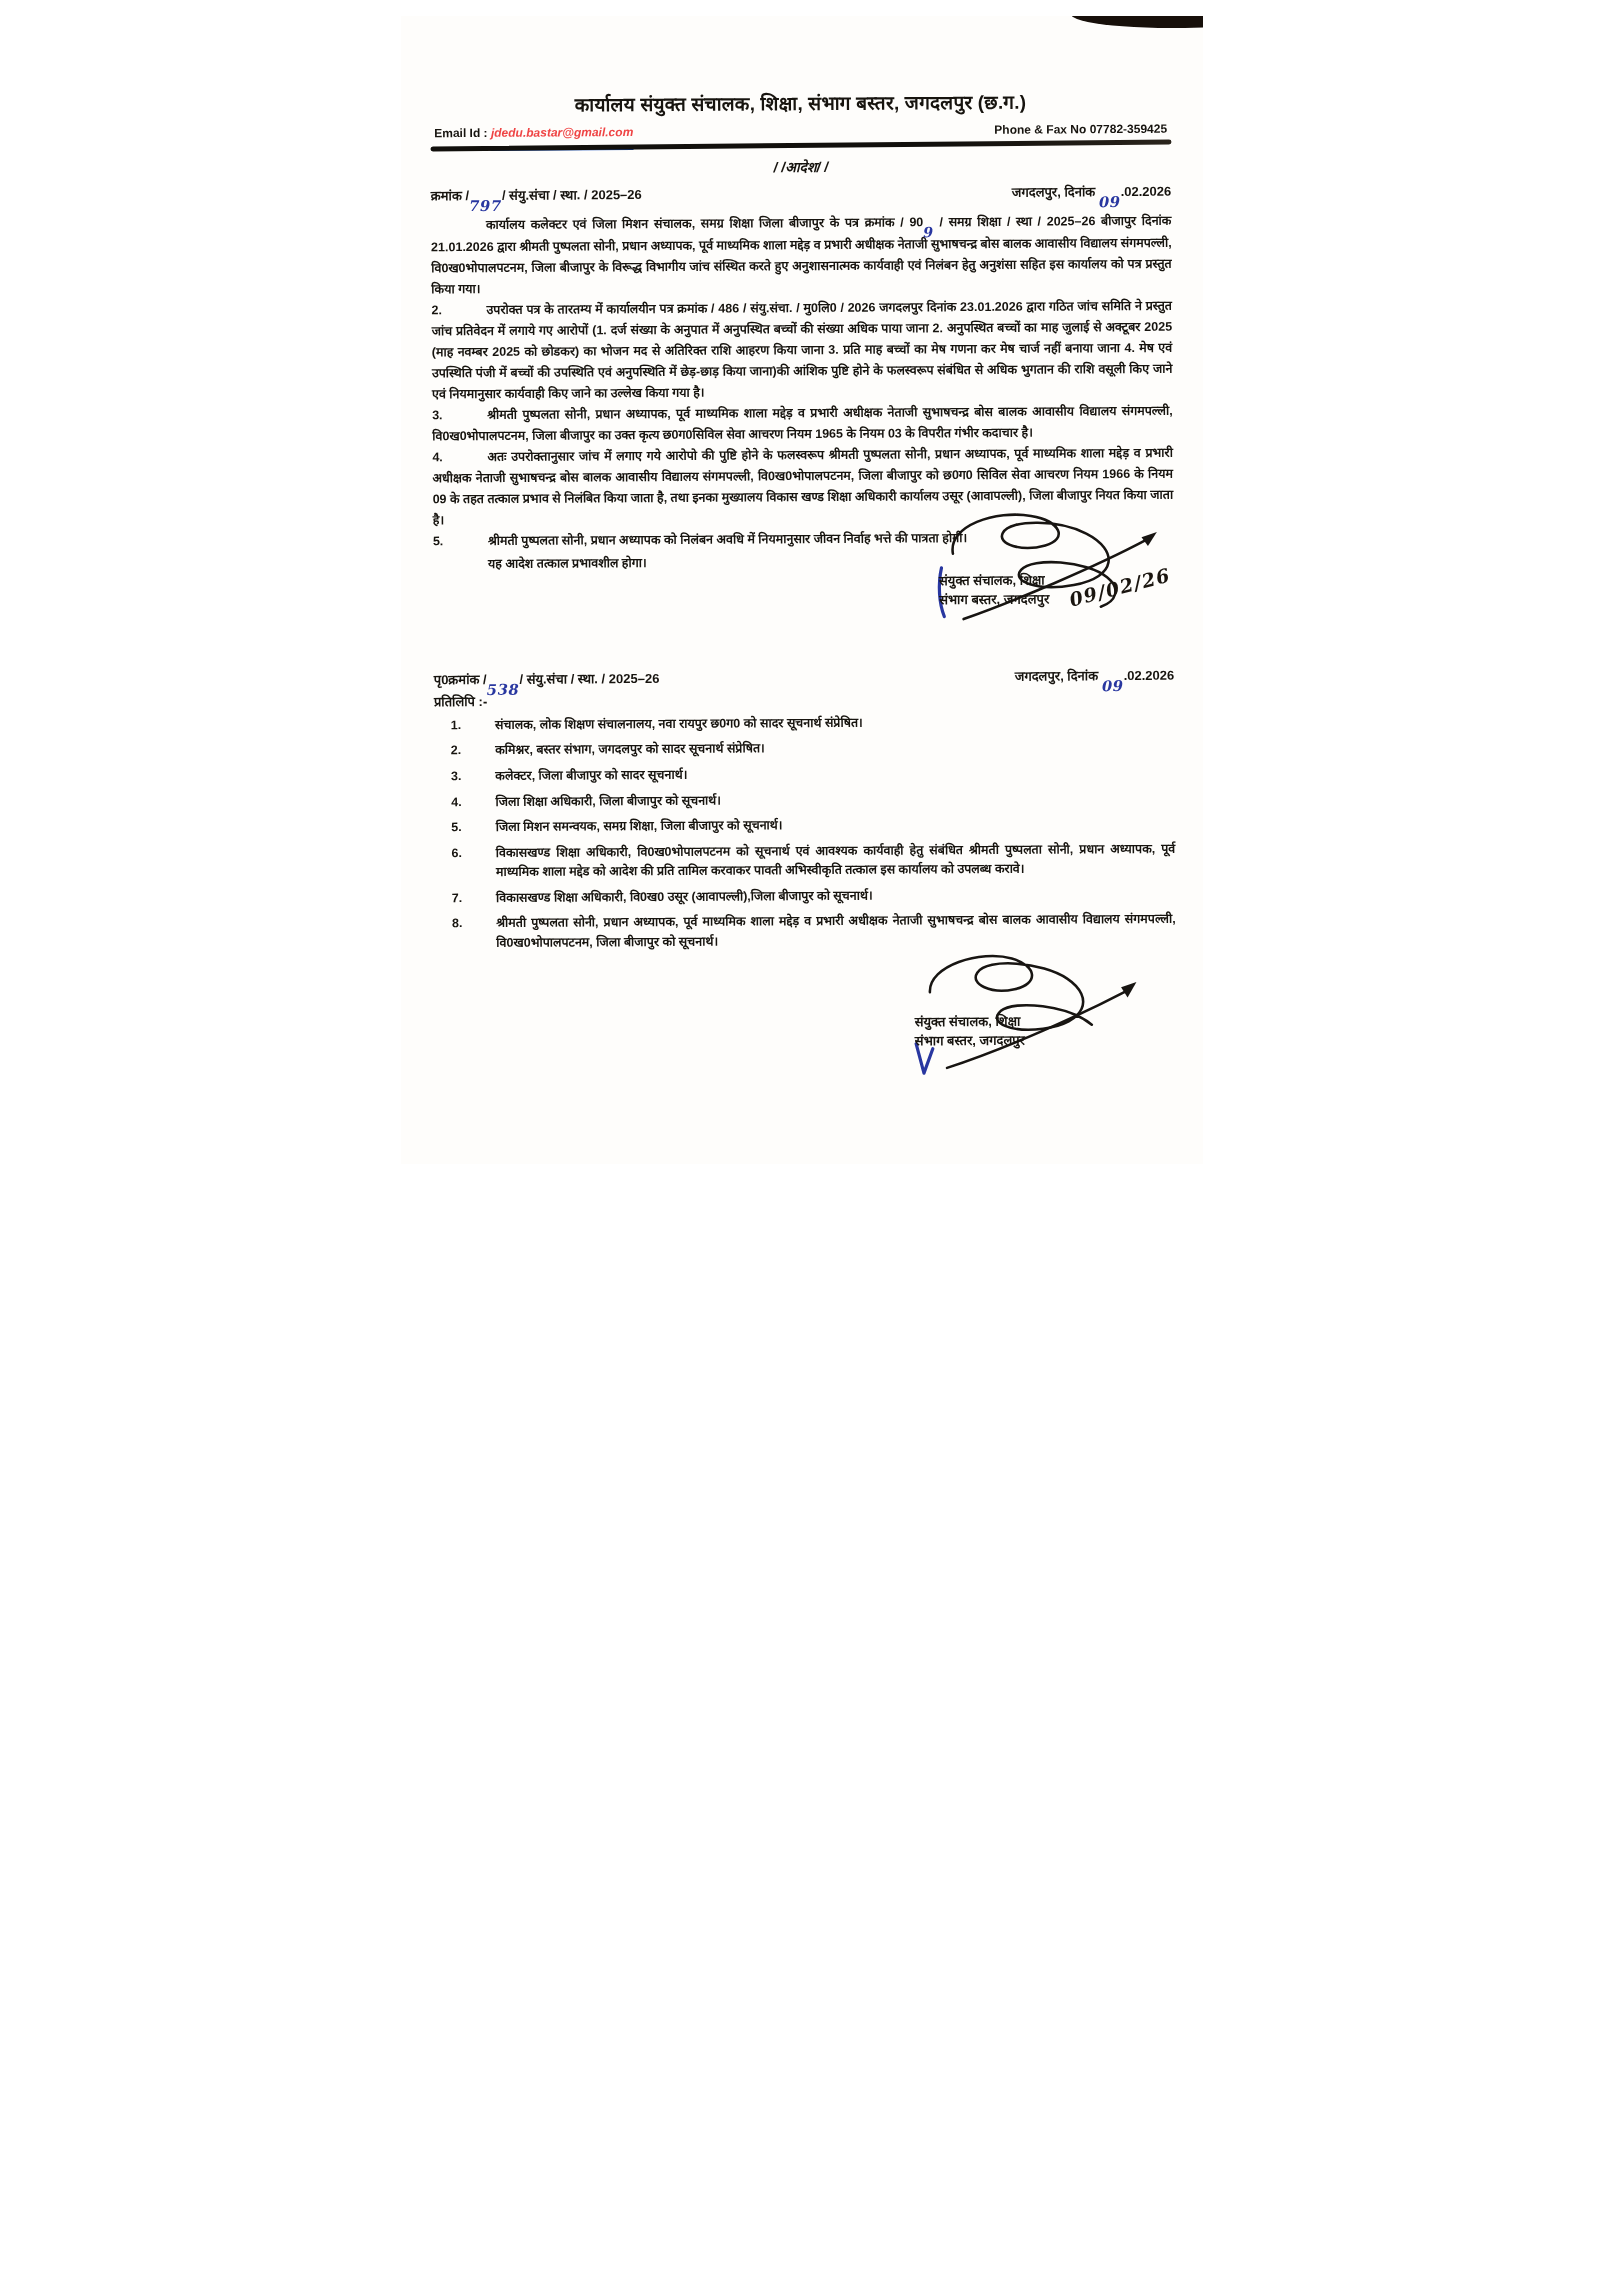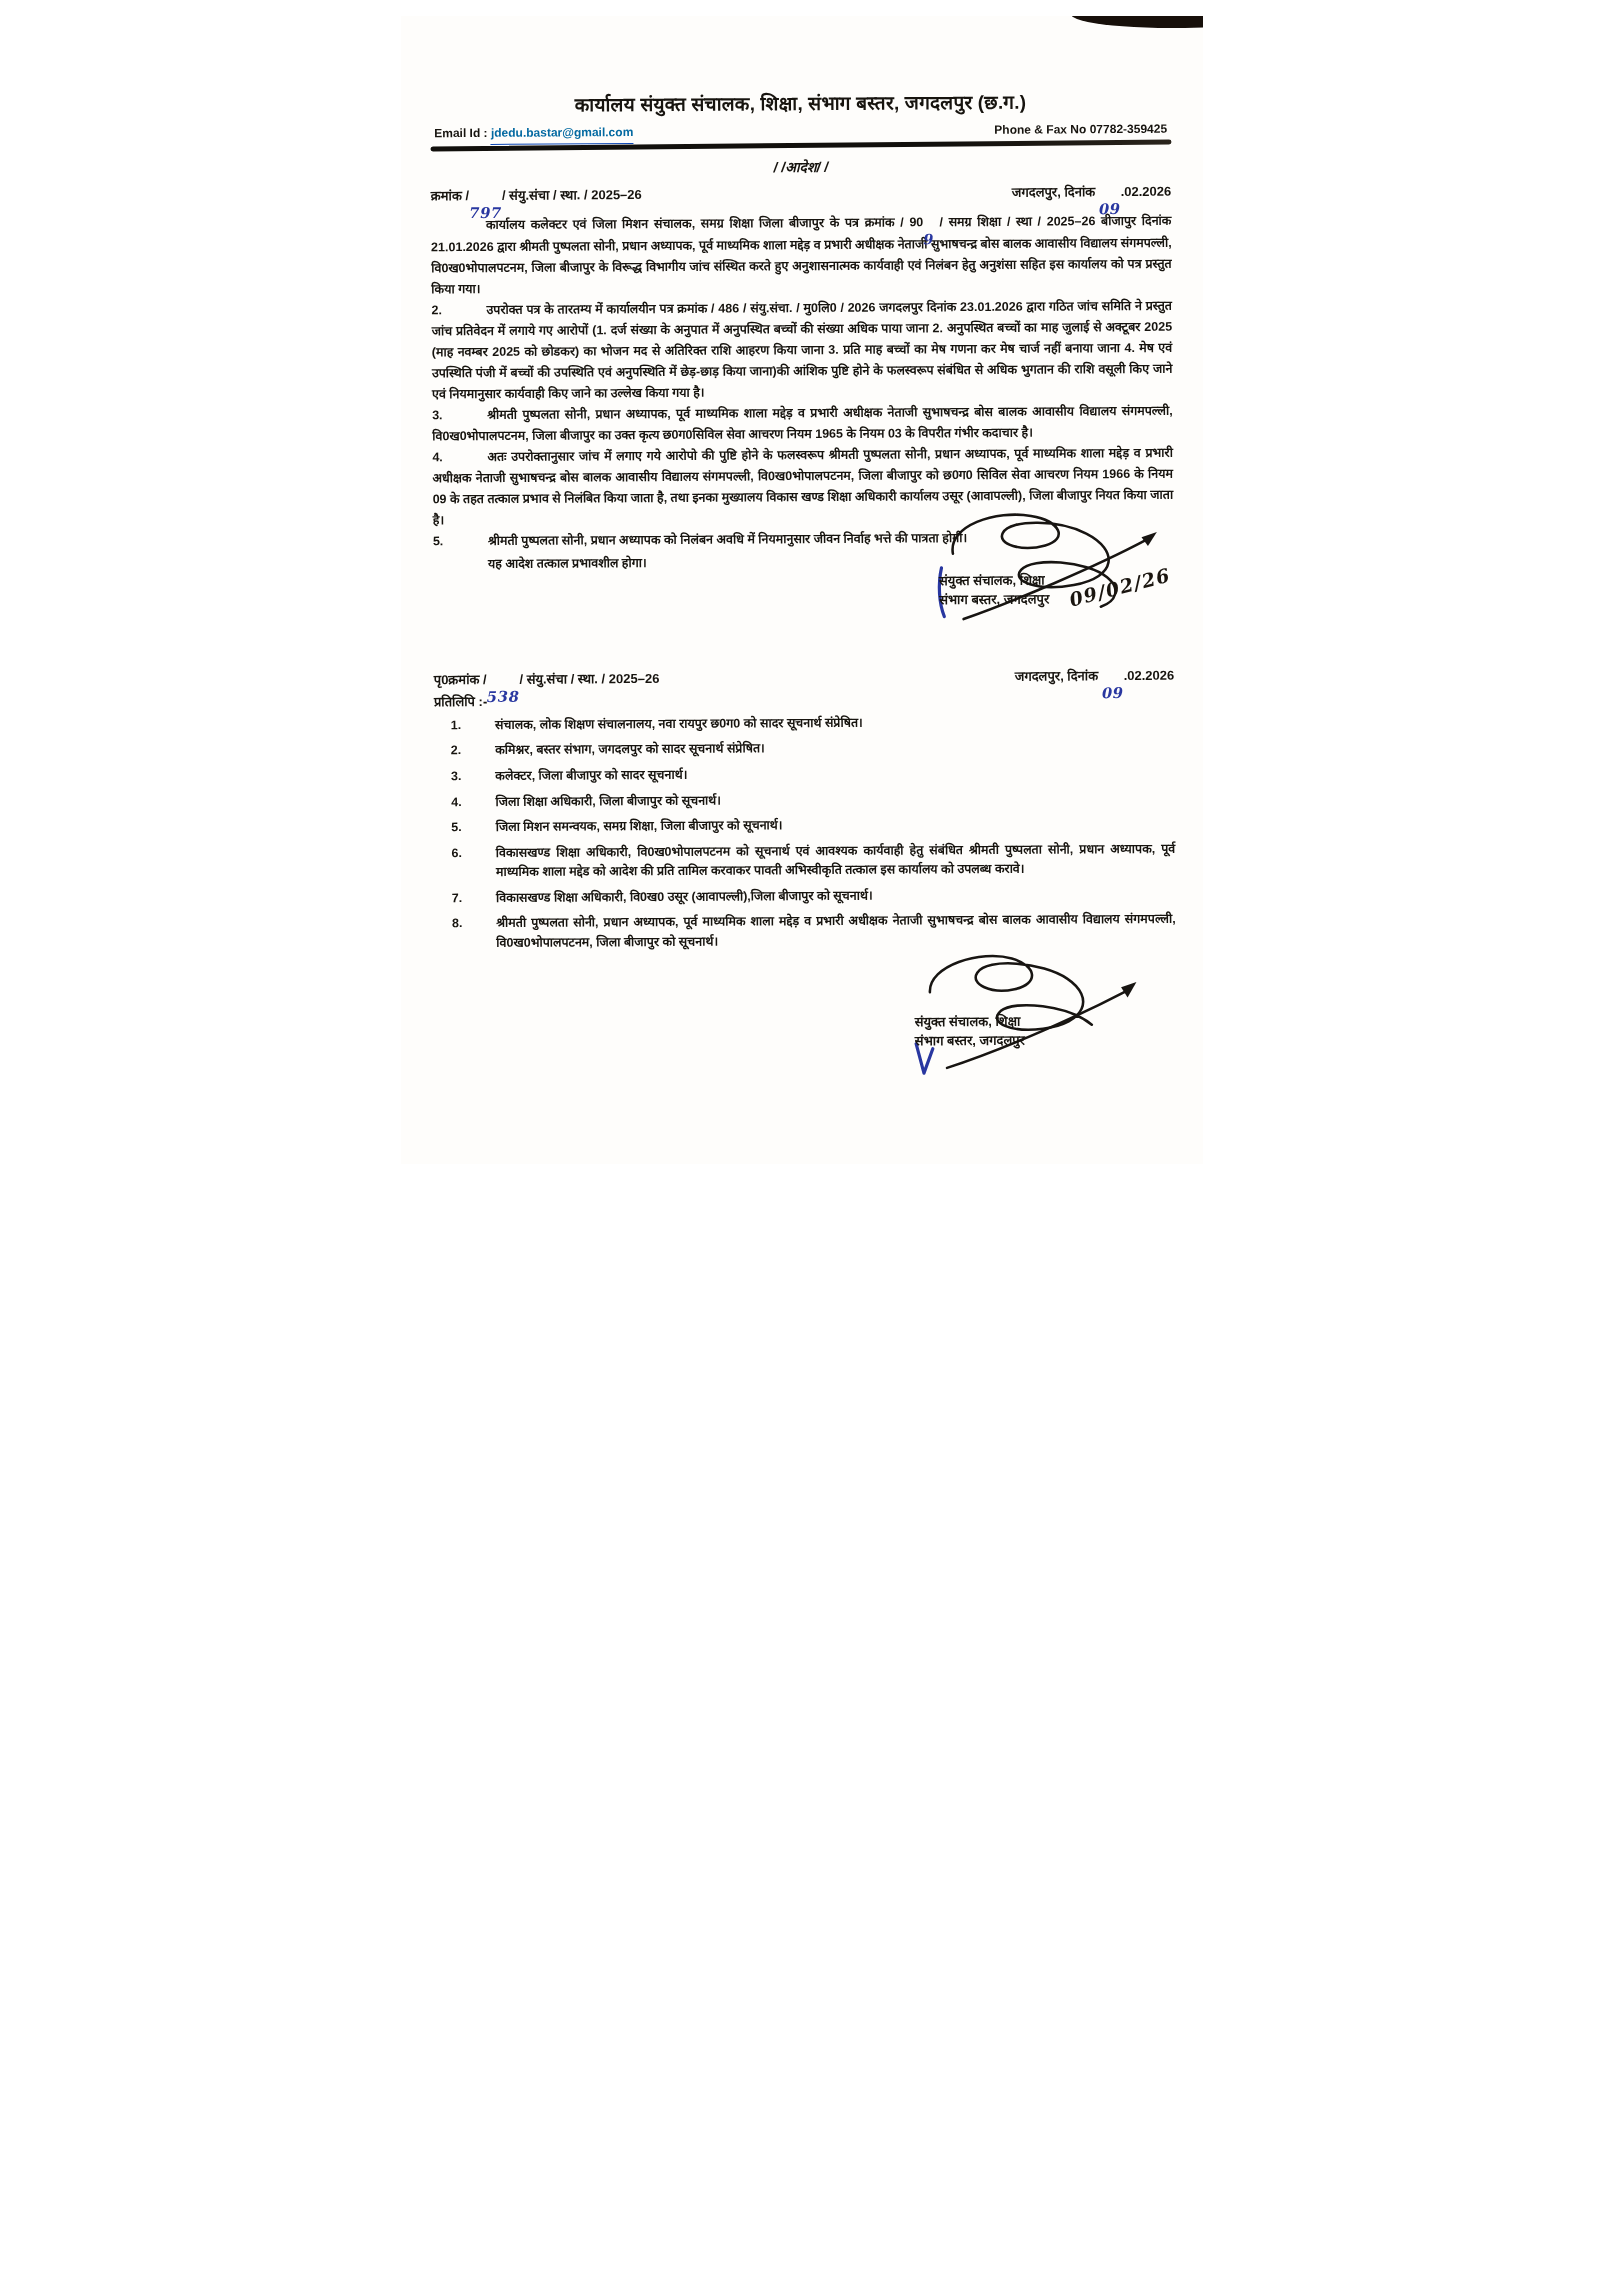--- a/index.html
+++ b/index.html
@@ -41,24 +41,25 @@
   .header-row {
     display: flex;
     justify-content: space-between;
     align-items: baseline;
     margin-top: 7.7px;
     padding: 0 3.8px;
     font-size: 12px;
     font-weight: 700;
   }
   .email-link {
-    color: #0369a1;
+    color: #ef4444;
     text-decoration: none;
     border-bottom: 1.6px solid #0a45b5;
-    padding-bottom: 4px;
+    padding-bottom: 10px;
+    font-style: italic;
   }
   .rule {
     margin-top: 5.1px;
     height: 4.5px;
     background: linear-gradient(90deg, #12100c 0%, #12100c 70%, #2a241c 100%);
     border-radius: 2.6px;
     transform: rotate(-0.2deg);
   }
 
   .order-heading {
@@ -78,21 +79,21 @@
   }
 
   .hw-blue {
     color: #2937a0;
     font-family: "DejaVu Serif", serif;
     font-style: italic;
     font-weight: 700;
     font-size: 1.14em;
     letter-spacing: 0.6px;
     position: relative;
-    top: 18px;
+    top: 11px;
   }
 
   .body-text { margin-top: 9px; }
   .para {
     position: relative;
     font-size: 12.5px;
     line-height: 1.68;
     font-weight: 600;
     text-align: justify;
     text-indent: 55px;

